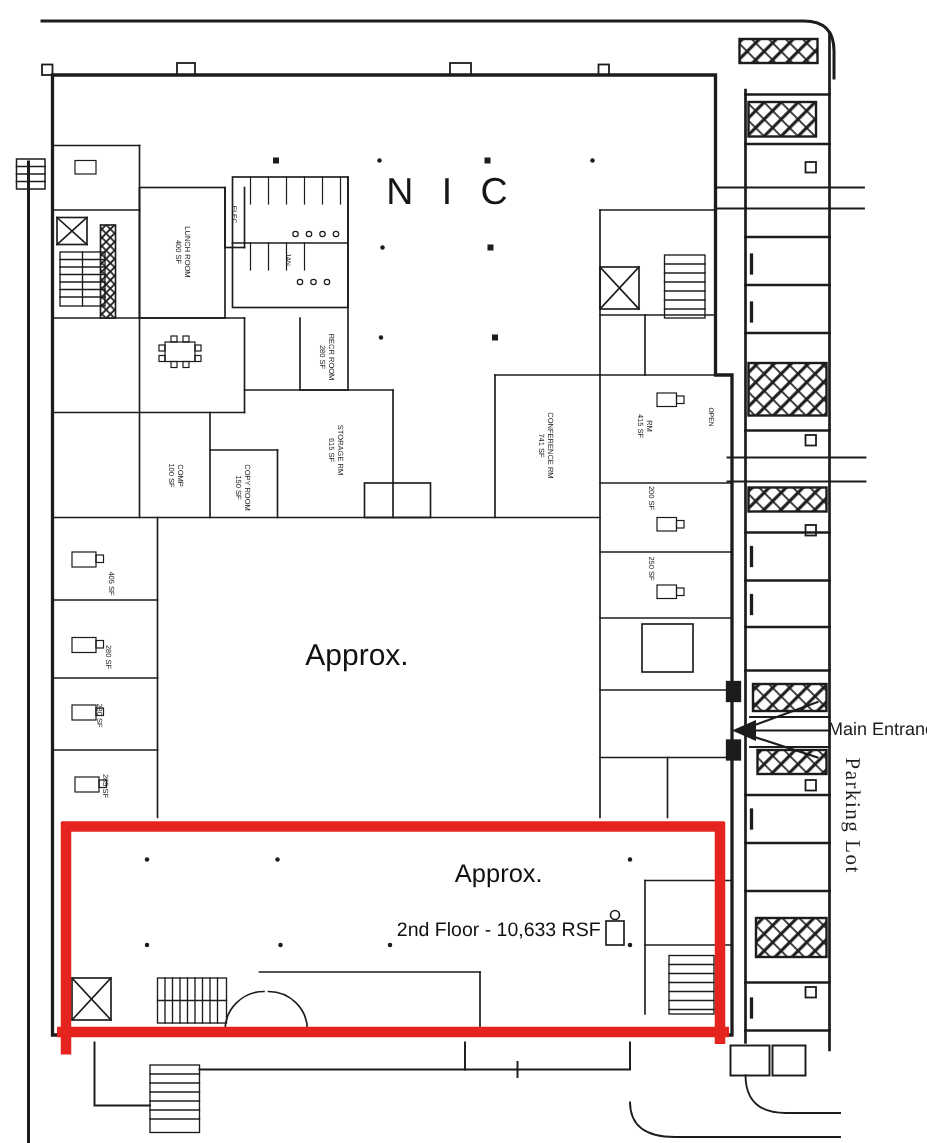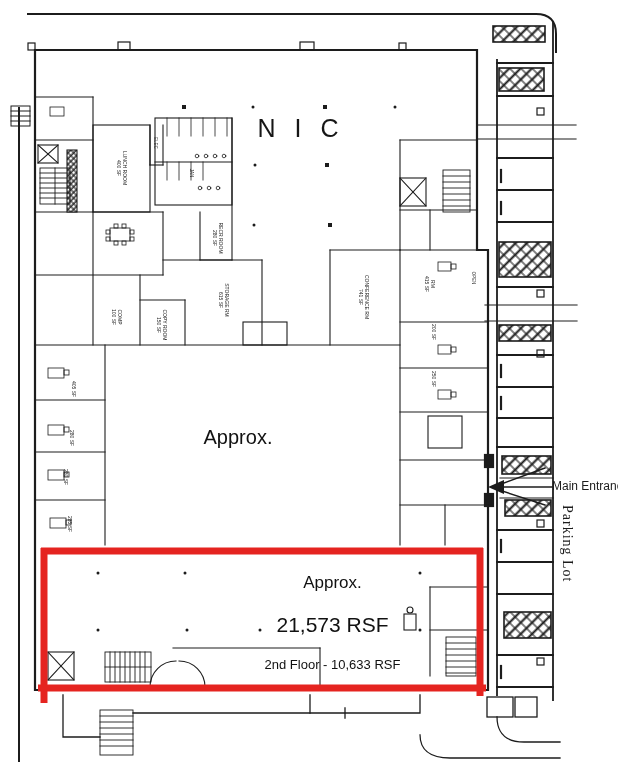--- a/index.html
+++ b/index.html
@@ -329,21 +329,20 @@
 </svg>
 
 <div class="lbl nic" style="left:255px;top:114px;width:92px;">N I C</div>
 
 <div class="lbl big-label" style="left:140px;top:392px;width:196px;">
   <div>Approx.</div>
 </div>
 
 <div class="lbl hl-label" style="left:185px;top:555px;width:295px;">
   <div class="hl-l1">Approx.</div>
-  <div class="hl-l2">21,573 RSF</div>
   <div class="hl-l4">2nd Floor - 10,633 RSF</div>
 </div>
 
 <div class="lbl entrance" style="left:552px;top:480px;width:90px;">Main Entrance</div>
 
 <div class="lbl parking" style="left:575px;top:505px;">Parking Lot</div>
 
 <div class="lbl room" style="left:121px;top:168px;">LUNCH ROOM
 400 SF</div>
 <div class="lbl room room-s" style="left:155px;top:143px;">ELEC</div>

